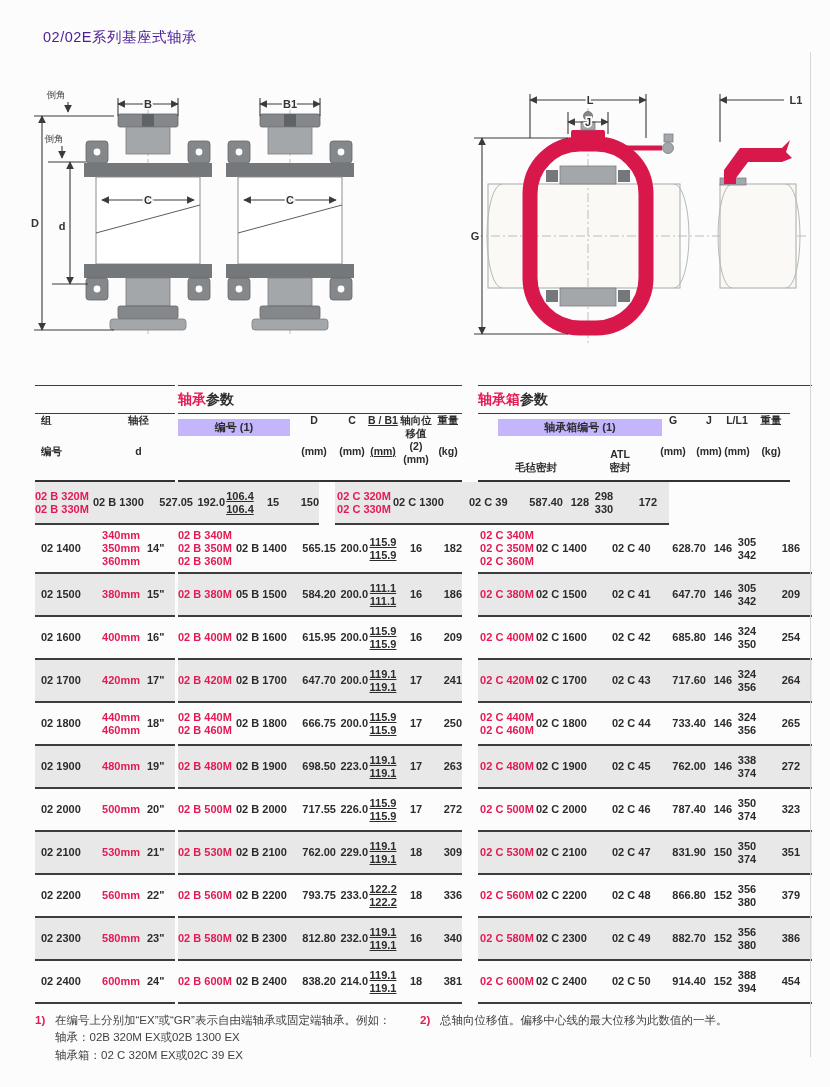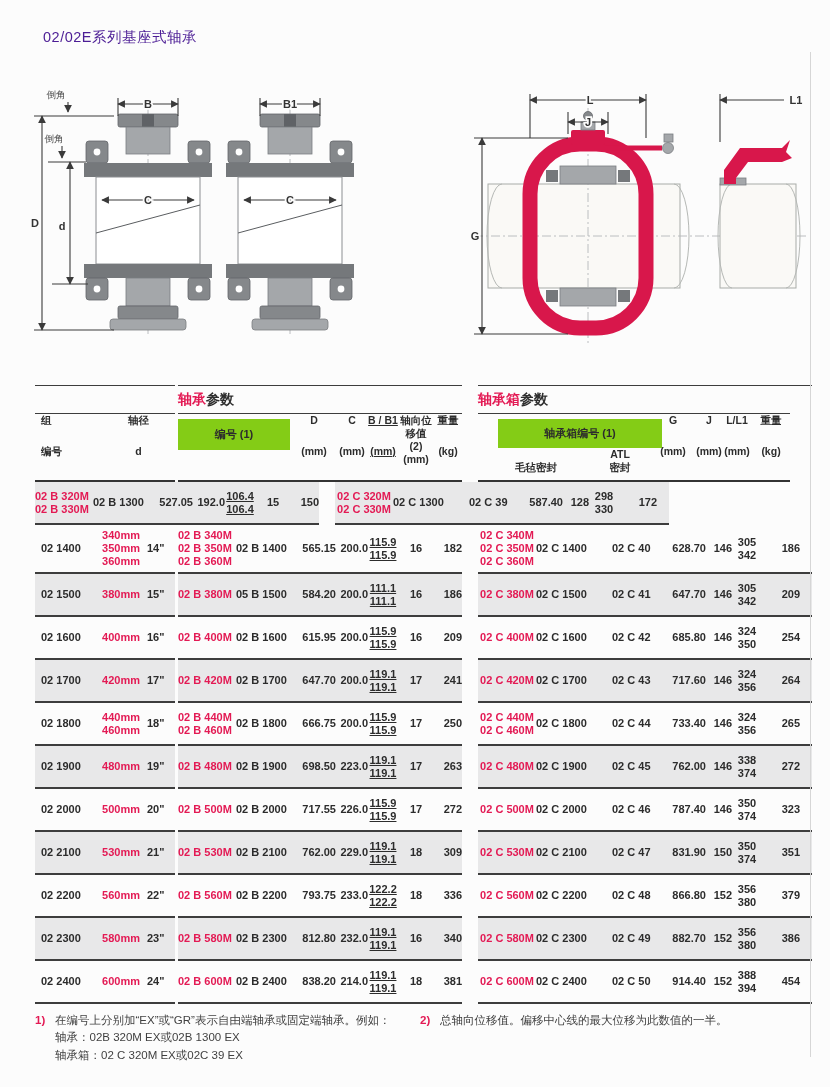--- a/index.html
+++ b/index.html
@@ -46,21 +46,21 @@
   .seg-brg{width:284px;margin-right:16px;}
   .seg-hsg{width:334px;padding-right:22px;}
   .hseg{border-top:1.5px solid var(--rule);}
   .title-row{height:27px;border-bottom:1.5px solid var(--rule);display:flex;align-items:center;
     font-size:14px;font-weight:700;color:#2e2e2e;}
   .title-row .tr-red{color:var(--red);}
   .hdr-row{height:66px;border-bottom:2.5px solid #333;display:flex;}
   .hcol{display:flex;flex-direction:column;justify-content:space-between;padding-bottom:22px;
     font-size:10.5px;font-weight:700;line-height:13px;text-align:center;}
   .hcol.two span{display:block;}
-  .gray-box{background:#84cc16;height:31px;display:flex;align-items:center;justify-content:center;
+  .gray-box{background:#c4b5fd;height:17px;display:flex;align-items:center;justify-content:center;
     font-size:11px;font-weight:700;}
   .desig-zone{width:114px;padding-top:5px;}
   .desig-zone .gray-box{width:112px;}
   .hsg-desig-zone{width:172px;display:flex;flex-direction:column;padding-top:5px;}
   .hsg-desig-zone .gray-box{width:164px;margin-left:20px;}
   .felt-atl{display:flex;margin-top:auto;padding-bottom:6px;font-size:10.5px;font-weight:700;line-height:13px;}
   .felt{width:116px;text-align:center;align-self:flex-end;}
   .atl{width:52px;text-align:center;}
   .atl span{display:block;}
   

